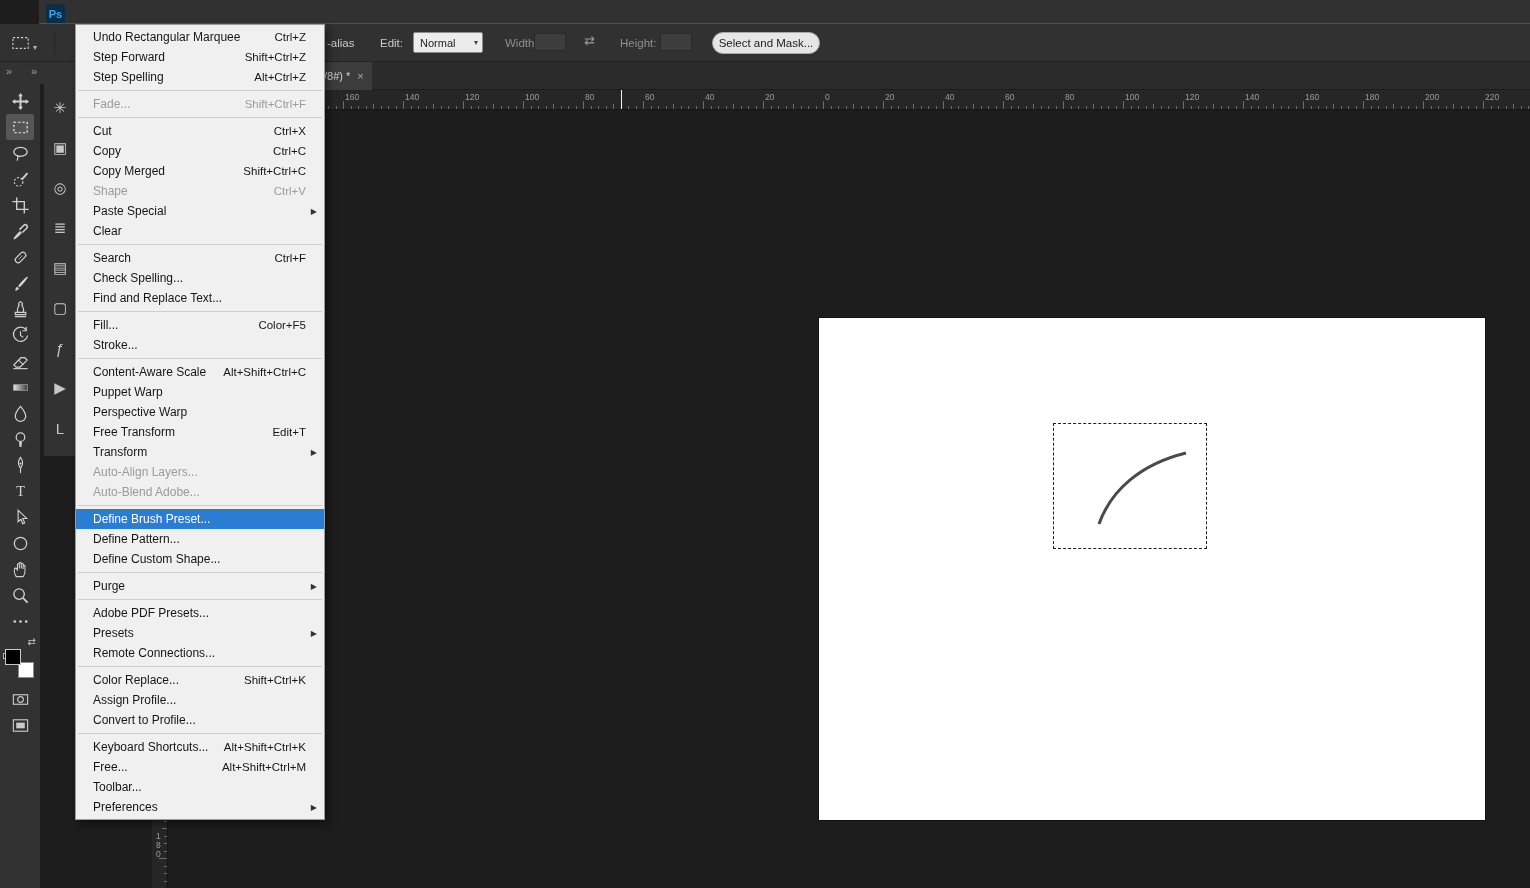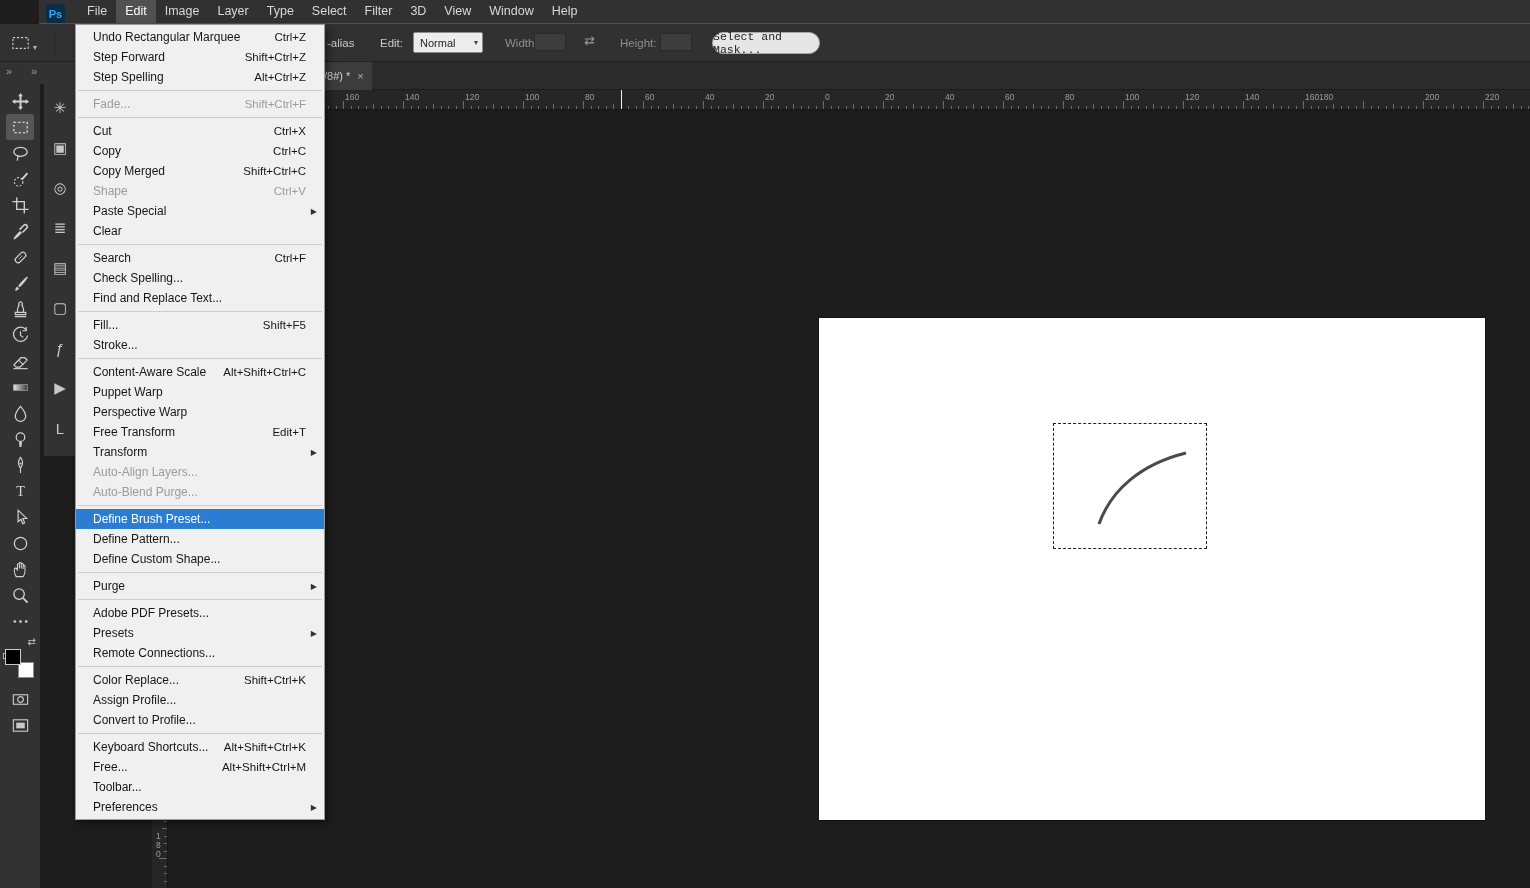--- a/index.html
+++ b/index.html
@@ -33,21 +33,21 @@
   #style-caret{position:absolute;right:4px;top:5px;font-size:8px;color:#444;}
   #lbl-width{left:505px;}
   #lbl-height{left:620px;}
   .opt-input{position:absolute;top:9px;width:32px;height:18px;background:#3d3d3d;border:1px solid #2a2a2a;
              border-radius:2px;color:#ddd;font-size:11px;padding:0 3px;outline:none;}
   #width-input{left:534px;}
   #height-input{left:660px;}
   #swap-dims{position:absolute;left:584px;top:9px;font-size:13px;color:#9a9a9a;}
   #select-mask-btn{position:absolute;left:712px;top:8px;width:108px;height:22px;background:#e6e6e6;
                    border:1px solid #a8a8a8;border-radius:11px;color:#1c1c1c;font-size:11.5px;
-                   display:flex;align-items:center;justify-content:center;cursor:default;font-family:Liberation Mono, monospace;}
+                   display:flex;align-items:center;justify-content:center;cursor:default;}
 
   
   #dock-header{position:absolute;left:0;top:62px;width:76px;height:22px;background:#323232;z-index:20;}
   .chev{position:absolute;top:3px;font-size:11px;color:#9f9f9f;}
   #chev-tools{left:6px;} #chev-panels{left:31px;}
 
   
   #tool-column{position:absolute;left:0;top:84px;bottom:0;width:40px;background:#323232;z-index:20;
                display:flex;flex-direction:column;align-items:center;padding-top:4px;}
   #tools-list{display:flex;flex-direction:column;align-items:center;}
@@ -305,21 +305,21 @@
       <div class="rlabel-h" style="left: 597px;">20</div>
       <div class="rlabel-h" style="left: 657px;">0</div>
       <div class="rlabel-h" style="left: 717px;">20</div>
       <div class="rlabel-h" style="left: 777px;">40</div>
       <div class="rlabel-h" style="left: 837px;">60</div>
       <div class="rlabel-h" style="left: 897px;">80</div>
       <div class="rlabel-h" style="left: 957px;">100</div>
       <div class="rlabel-h" style="left: 1017px;">120</div>
       <div class="rlabel-h" style="left: 1077px;">140</div>
       <div class="rlabel-h" style="left: 1137px;">160</div>
-      <div class="rlabel-h" style="left: 1151px;">180</div>
+      <div class="rlabel-h" style="left: 1197px;">180</div>
       <div class="rlabel-h" style="left: 1257px;">200</div>
       <div class="rlabel-h" style="left: 1317px;">220</div>
       <div class="ruler-marker" style="left: 453px;"></div>
     </div>
   <div id="ruler-v">
       <div class="tick-v" style="top: 5.5px; width: 3px;"></div>
       <div class="tick-v" style="top: 13px; width: 3px;"></div>
       <div class="tick-v" style="top: 20.5px; width: 3px;"></div>
       <div class="tick-v" style="top: 28px; width: 8px;"></div>
       <div class="tick-v" style="top: 35.5px; width: 3px;"></div>
@@ -607,33 +607,20 @@
         <div class="panel-ico">▤</div>
         <div class="panel-ico">▢</div>
         <div class="panel-ico">ƒ</div>
         <div class="panel-ico">▶</div>
         <div class="panel-ico">L</div>
       </div>
   </div>
 
   <div id="menubar">
     <div id="ps-logo">Ps</div>
-    <div id="menu-items">
-        <div class="mb-item">File</div>
-        <div class="mb-item active">Edit</div>
-        <div class="mb-item">Image</div>
-        <div class="mb-item">Layer</div>
-        <div class="mb-item">Type</div>
-        <div class="mb-item">Select</div>
-        <div class="mb-item">Filter</div>
-        <div class="mb-item">3D</div>
-        <div class="mb-item">View</div>
-        <div class="mb-item">Window</div>
-        <div class="mb-item">Help</div>
-      </div>
   </div>
 
   <div id="options-bar">
     <div id="tool-preset">
       <svg viewBox="0 0 24 20">
           <rect x="3" y="4" width="17" height="12" fill="none" stroke="#cfcfcf" stroke-width="1.2" stroke-dasharray="2.5 2"></rect>
         </svg>
       <span class="preset-caret">▾</span>
     </div>
     <div class="opt-sep"></div>
@@ -700,21 +687,21 @@
       </div>
       <div class="menu-item">
         <span class="mi-label">Check Spelling...</span>
       </div>
       <div class="menu-item">
         <span class="mi-label">Find and Replace Text...</span>
       </div>
       <div class="menu-sep"></div>
       <div class="menu-item">
         <span class="mi-label">Fill...</span>
-        <span class="mi-shortcut">Shift+F5</span>
+        <span class="mi-shortcut">Color+F5</span>
       </div>
       <div class="menu-item">
         <span class="mi-label">Stroke...</span>
       </div>
       <div class="menu-sep"></div>
       <div class="menu-item">
         <span class="mi-label">Content-Aware Scale</span>
         <span class="mi-shortcut">Alt+Shift+Ctrl+C</span>
       </div>
       <div class="menu-item">
@@ -728,21 +715,21 @@
         <span class="mi-shortcut">Edit+T</span>
       </div>
       <div class="menu-item">
         <span class="mi-label">Transform</span>
         <span class="mi-arrow">▶</span>
       </div>
       <div class="menu-item disabled">
         <span class="mi-label">Auto-Align Layers...</span>
       </div>
       <div class="menu-item disabled">
-        <span class="mi-label">Auto-Blend Purge...</span>
+        <span class="mi-label">Auto-Blend Adobe...</span>
       </div>
       <div class="menu-sep"></div>
       <div class="menu-item highlighted">
         <span class="mi-label">Define Brush Preset...</span>
       </div>
       <div class="menu-item">
         <span class="mi-label">Define Pattern...</span>
       </div>
       <div class="menu-item">
         <span class="mi-label">Define Custom Shape...</span>

